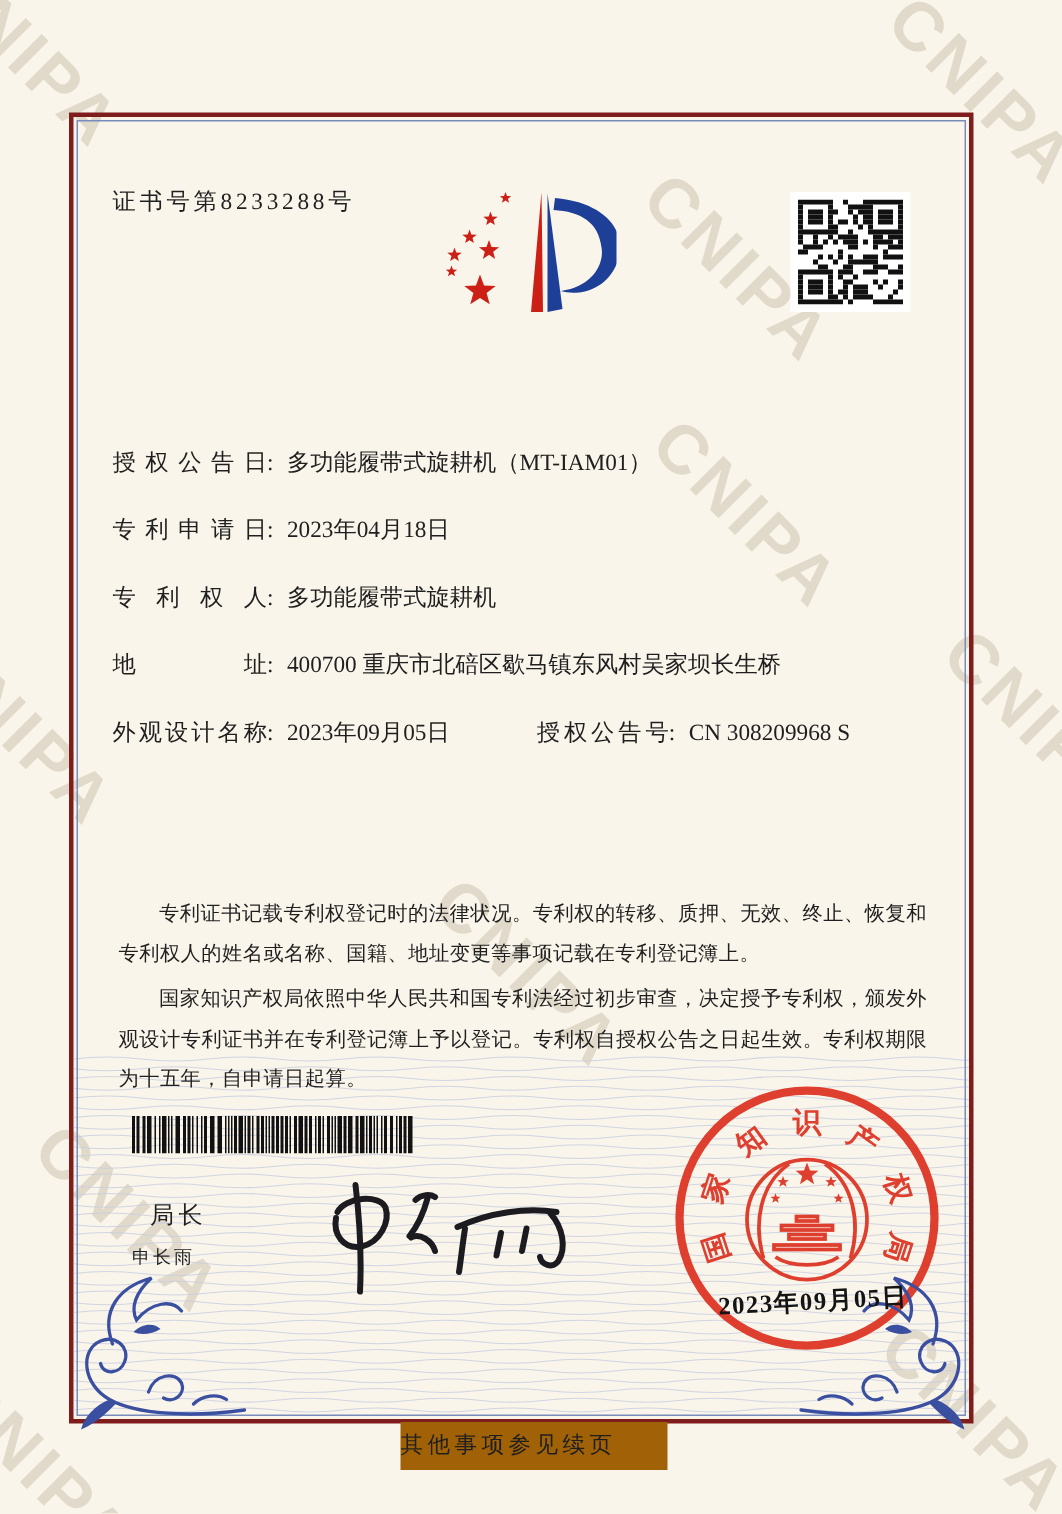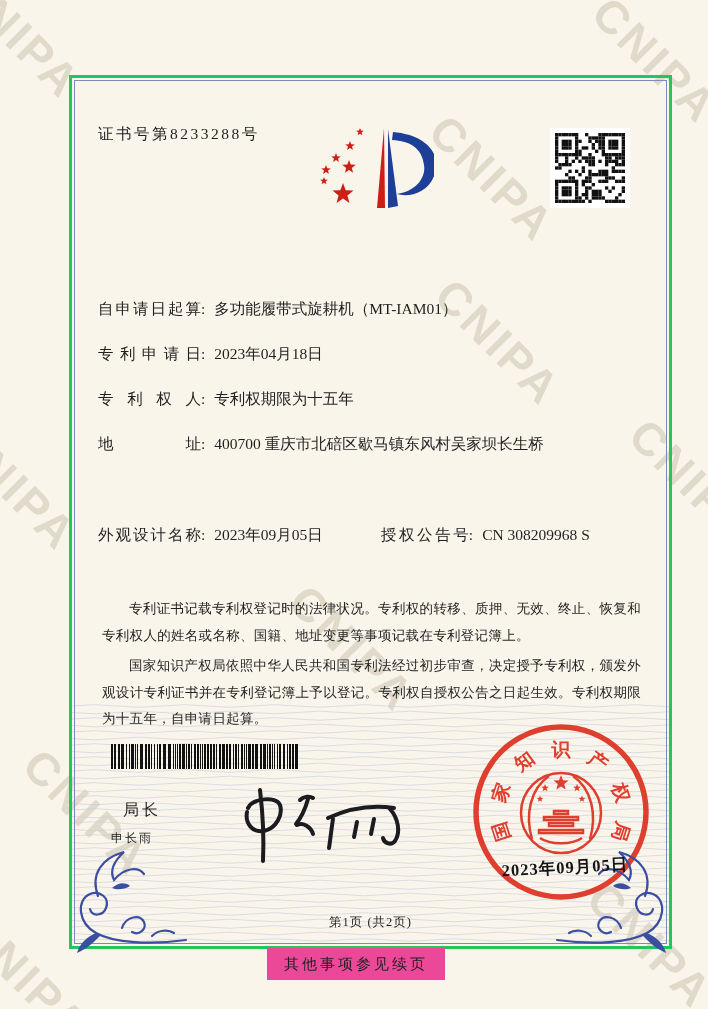--- a/index.html
+++ b/index.html
@@ -1,49 +1,49 @@
 <!DOCTYPE html>
 <html><head>
 <meta charset="utf-8">
 <style>
   html,body{margin:0;padding:0;}
   body{width:708px;height:1009px;background:#faf5ea;font-family:"Liberation Serif","DejaVu Serif",serif;color:#1f1f1f;}
   .page{position:relative;width:708px;height:1009px;overflow:hidden;background:#faf5ea;}
   .wm{position:absolute;font-family:"Liberation Sans","DejaVu Sans",sans-serif;font-weight:bold;
       font-size:46px;letter-spacing:3px;color:rgba(153,143,117,0.26);white-space:nowrap;z-index:0;
       transform:translate(-50%,-50%) rotate(45deg);}
-  .frame{position:absolute;left:69px;top:75px;width:597px;height:868px;border:3px solid #22c55e;z-index:1;}
+  .frame{position:absolute;left:46px;top:75px;width:597px;height:868px;border:3px solid #7f1d1d;z-index:1;}
   .frame::after{content:"";position:absolute;inset:2px;border:1px solid #7a8cbb;pointer-events:none;}
   .certno{position:absolute;left:26px;top:46px;font-size:15.5px;letter-spacing:2.5px;}
   .logo{position:absolute;left:242px;top:38px;}
   .qrbox{position:absolute;left:478px;top:50px;width:70px;height:70px;background:#ffffff;padding:5px;}
   .title{position:absolute;left:0;top:138px;width:100%;text-align:center;font-size:31px;font-weight:bold;
          letter-spacing:7px;padding-left:7px;box-sizing:border-box;}
   .fields{position:absolute;left:26px;top:219px;right:24px;font-size:15.5px;}
   .frow{line-height:23px;margin-bottom:22px;white-space:nowrap;}
   .flabel{display:inline-block;width:103px;text-align:justify;text-align-last:justify;vertical-align:bottom;}
-  .flabel2{display:inline-block;width:88px;margin-left:58px;text-align:justify;text-align-last:justify;vertical-align:bottom;margin-top:46px;}
+  .flabel2{display:inline-block;width:88px;margin-left:58px;text-align:justify;text-align-last:justify;vertical-align:bottom;}
   .fcolon{margin-right:9px;}
   .paras{position:absolute;left:30px;top:518px;width:539px;font-size:13.5px;line-height:26.5px;
          text-align:justify;letter-spacing:0.3px;}
   .paras p{margin:0 0 4px 0;text-indent:2em;}
   .waves{position:absolute;left:0;top:622px;z-index:0;}
   .barcode{position:absolute;left:39px;top:666px;z-index:2;}
   .signer-title{position:absolute;left:39px;top:722px;font-size:16px;letter-spacing:3px;z-index:2;margin-left:12px;}
   .signer-name{position:absolute;left:39px;top:752px;font-size:12px;letter-spacing:2px;z-index:2;}
   .signature{position:absolute;left:148px;top:692px;z-index:2;}
   .seal{position:absolute;left:396px;top:641px;z-index:2;opacity:0.94;}
   .seal-date{position:absolute;left:408px;top:779px;width:170px;text-align:center;font-size:16.5px;
              font-weight:bold;color:#141414;transform:rotate(-3deg);z-index:3;letter-spacing:1px;}
   .pageno{position:absolute;left:0;top:836px;width:100%;text-align:center;font-size:12.5px;z-index:2;letter-spacing:1px;}
   .flourish{position:absolute;z-index:2;}
   .flourish.left{left:-6px;top:770px;}
   .flourish.right{left:483px;top:770px;transform:scaleX(-1);}
-  .footer-note{position:absolute;left:267px;top:948px;width:178px;height:32px;background:#ec4899;
-               z-index:2;text-align:center;line-height:32px;font-size:15px;letter-spacing:3px;}
+  .footer-note{position:absolute;left:267px;top:948px;width:178px;height:32px;background:#a16207;
+               z-index:2;text-align:left;line-height:32px;font-size:15px;letter-spacing:3px;}
 </style>
 </head>
 <body>
 
 <div class="page">
 
   <div class="frame">
 
     <svg class="waves" id="waves" width="597" height="244" viewBox="0 0 597 244">
         <path d="M0,6.0 q22.5,-2.6 45,0 q22.5,2.6 45,0 q22.5,-2.6 45,0 q22.5,2.6 45,0 q22.5,-2.6 45,0 q22.5,2.6 45,0 q22.5,-2.6 45,0 q22.5,2.6 45,0 q22.5,-2.6 45,0 q22.5,2.6 45,0 q22.5,-2.6 45,0 q22.5,2.6 45,0 q22.5,-2.6 45,0 q22.5,2.6 45,0" fill="none" stroke="#c7cce0" stroke-width="0.75" opacity="0.8"></path>
@@ -331,23 +331,23 @@
           <rect x="53.33" y="66.67" width="3.33" height="3.33" fill="#111"></rect>
           <rect x="56.67" y="66.67" width="3.33" height="3.33" fill="#111"></rect>
           <rect x="60.00" y="66.67" width="3.33" height="3.33" fill="#111"></rect>
           <rect x="63.33" y="66.67" width="3.33" height="3.33" fill="#111"></rect>
           <rect x="66.67" y="66.67" width="3.33" height="3.33" fill="#111"></rect>
         </svg>
     </div>
 
 
     <div class="fields" id="fields">
-        <div class="frow"><span class="flabel">自申请日起算</span><span class="fcolon">:</span><span class="fval">多功能履带式旋耕机（MT-IAM01）</span></div>
+        <div class="frow"><span class="flabel">授权公告日</span><span class="fcolon">:</span><span class="fval">多功能履带式旋耕机（MT-IAM01）</span></div>
         <div class="frow"><span class="flabel">专利申请日</span><span class="fcolon">:</span><span class="fval">2023年04月18日</span></div>
-        <div class="frow"><span class="flabel">专利权人</span><span class="fcolon">:</span><span class="fval">专利权期限为十五年</span></div>
+        <div class="frow"><span class="flabel">专利权人</span><span class="fcolon">:</span><span class="fval">多功能履带式旋耕机</span></div>
         <div class="frow"><span class="flabel">地址</span><span class="fcolon">:</span><span class="fval">400700 重庆市北碚区歇马镇东风村吴家坝长生桥</span></div>
         <div class="frow"><span class="flabel">外观设计名称</span><span class="fcolon">:</span><span class="fval">2023年09月05日</span><span class="flabel2">授权公告号</span><span class="fcolon">:</span><span class="fval">CN 308209968 S</span></div>
       </div>
 
     <div class="paras">
       <p>专利证书记载专利权登记时的法律状况。专利权的转移、质押、无效、终止、恢复和专利权人的姓名或名称、国籍、地址变更等事项记载在专利登记簿上。</p>
       <p>国家知识产权局依照中华人民共和国专利法经过初步审查，决定授予专利权，颁发外观设计专利证书并在专利登记簿上予以登记。专利权自授权公告之日起生效。专利权期限为十五年，自申请日起算。</p>
     </div>
 
     <svg class="barcode" id="barcode" width="188" height="25" viewBox="0 0 188 25">
@@ -455,21 +455,20 @@
           <text x="56.0" y="42.0" fill="#dd3423" font-size="19" font-weight="bold" text-anchor="middle" dominant-baseline="central" transform="rotate(-36.0 56.0 42.0)">知</text>
           <text x="93.0" y="30.0" fill="#dd3423" font-size="19" font-weight="bold" text-anchor="middle" dominant-baseline="central" transform="rotate(0.0 93.0 30.0)">识</text>
           <text x="130.0" y="42.0" fill="#dd3423" font-size="19" font-weight="bold" text-anchor="middle" dominant-baseline="central" transform="rotate(36.0 130.0 42.0)">产</text>
           <text x="152.9" y="73.5" fill="#dd3423" font-size="19" font-weight="bold" text-anchor="middle" dominant-baseline="central" transform="rotate(72.0 152.9 73.5)">权</text>
           <text x="152.9" y="112.5" fill="#dd3423" font-size="19" font-weight="bold" text-anchor="middle" dominant-baseline="central" transform="rotate(108.0 152.9 112.5)">局</text>
         </g>
     </svg>
 
     <div class="seal-date">2023年09月05日</div>
 
-    <div class="pageno">第1页 (共2页)</div>
 
     <svg class="flourish left" width="122" height="108" viewBox="0 0 122 108" fill="none" stroke="#3b4fa0" stroke-width="2.2" stroke-linecap="round">
       <path d="M120,92 C84,97 48,95 30,85 C12,75 10,52 24,46 C34,42 44,50 40,60 C37,68 26,69 24,61"></path>
       <path d="M32,48 C24,26 36,10 58,4 C47,14 44,24 48,32 C58,20 72,18 78,26"></path>
       <path d="M30,85 C20,89 13,97 11,105 C21,101 29,93 35,87 Z" fill="#3b4fa0" stroke="none"></path>
       <path d="M56,80 C60,68 74,66 78,74 C81,81 73,88 66,84"></path>
       <path d="M46,40 C52,34 60,34 64,38 C58,42 50,42 46,40 Z" fill="#3b4fa0" stroke="none"></path>
       <path d="M86,88 C92,82 102,81 108,85"></path>
     </svg>
     <svg class="flourish right" width="122" height="108" viewBox="0 0 122 108" fill="none" stroke="#3b4fa0" stroke-width="2.2" stroke-linecap="round">

